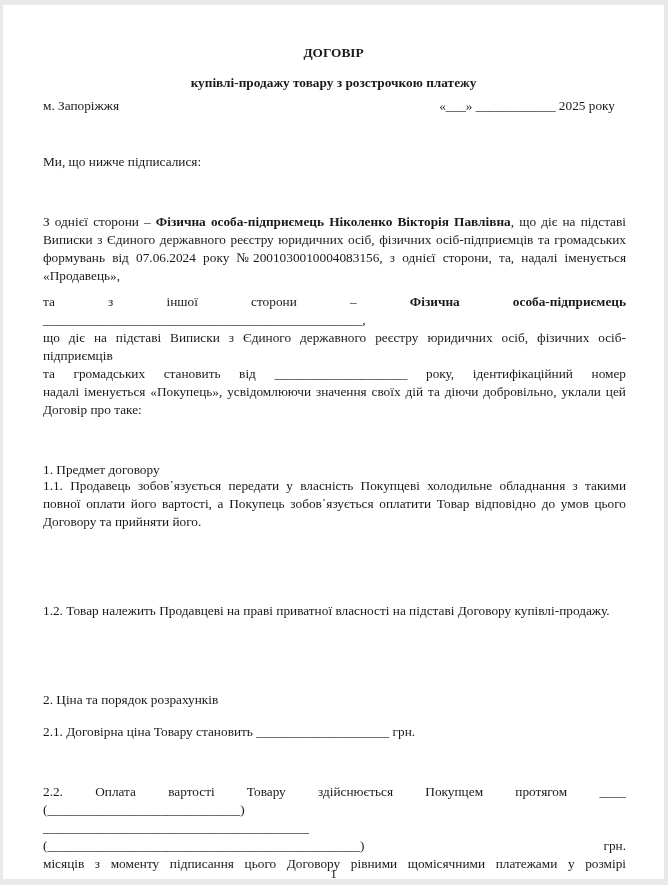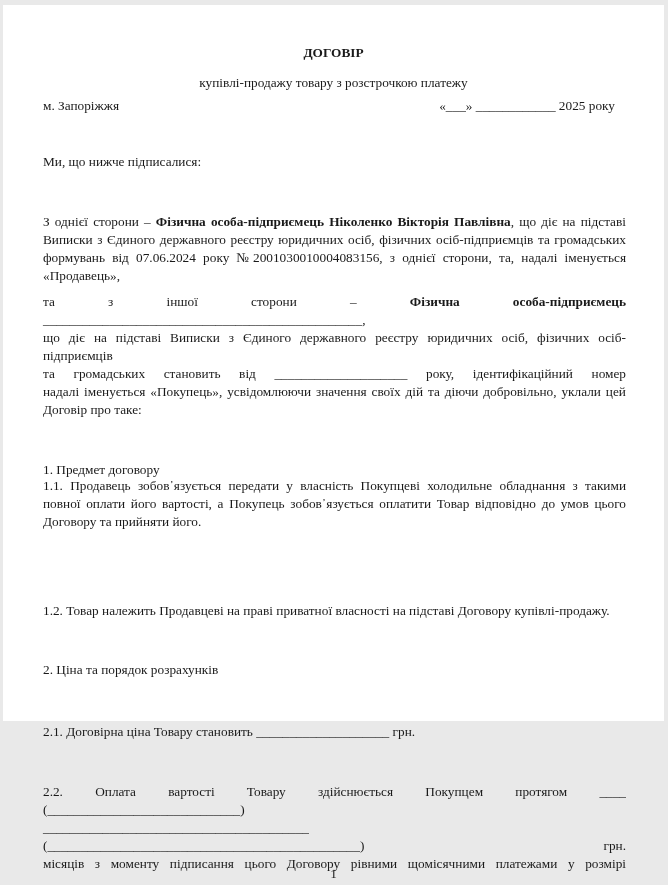--- a/index.html
+++ b/index.html
@@ -8,36 +8,36 @@
       width: 668px;
       height: 885px;
       overflow: hidden;
       background: #e9e9e9;
     }
     .page {
       position: absolute;
       left: 3px;
       top: 5px;
       width: 661px;
-      height: 716px;
+      height: 874px;
       background: #ffffff;
       box-sizing: border-box;
       font-family: "Liberation Serif", "DejaVu Serif", serif;
       color: #1a1a1a;
       font-size: 13.3px;
       line-height: 18px;
     }
     .abs { position: absolute; }
     .title {
       left: 0; width: 661px; top: 39px;
       text-align: center; font-weight: bold; font-size: 13.3px;
     }
     .subtitle {
       left: 0; width: 661px; top: 69px;
-      text-align: center; font-weight: normal;
+      text-align: center; font-weight: bold;
     }
     .city { left: 40px; top: 92px; }
     .date { right: 49px; top: 92px; text-align: right; white-space: pre; }
     .para {
       left: 40px; width: 583px;
       text-align: justify;
       text-align-last: left;
     }
     .line {
       display: block;
@@ -83,21 +83,21 @@
   <div class="abs heading" style="top:428px;">1. Предмет договору</div>
 
   <div class="abs para" style="top:472px;">
     <span class="line">1.1. Продавець зобов᾽язується передати у власність Покупцеві холодильне обладнання з такими</span>
     <span class="line">повної оплати його вартості, а Покупець зобов᾽язується оплатити Товар відповідно до умов цього</span>
     <span class="line last">Договору та прийняти його.</span>
   </div>
 
   <div class="abs para" style="top:597px;">1.2. Товар належить Продавцеві на праві приватної власності на підставі Договору купівлі-продажу.</div>
 
-  <div class="abs heading" style="top:628px;text-align:center;">2. Ціна та порядок розрахунків</div>
+  <div class="abs heading" style="top:658px;text-align:center;">2. Ціна та порядок розрахунків</div>
 
   <div class="abs para" style="top:718px;">2.1. Договірна ціна Товару становить ____________________ грн.</div>
 
   <div class="abs para" style="top:778px;">
     <span class="line">2.2. Оплата вартості Товару здійснюється Покупцем протягом ____ (_____________________________)</span>
     <span class="line">________________________________________ (_______________________________________________) грн.</span>
     <span class="line">місяців з моменту підписання цього Договору рівними щомісячними платежами у розмірі</span>
   </div>
 
   <div class="abs pagenum">1</div>

